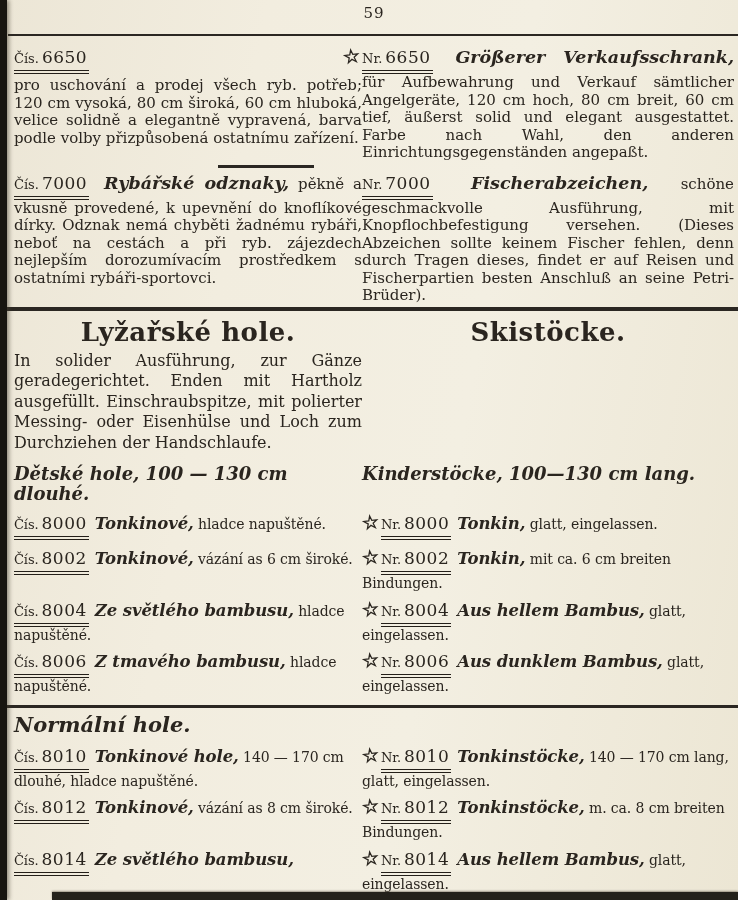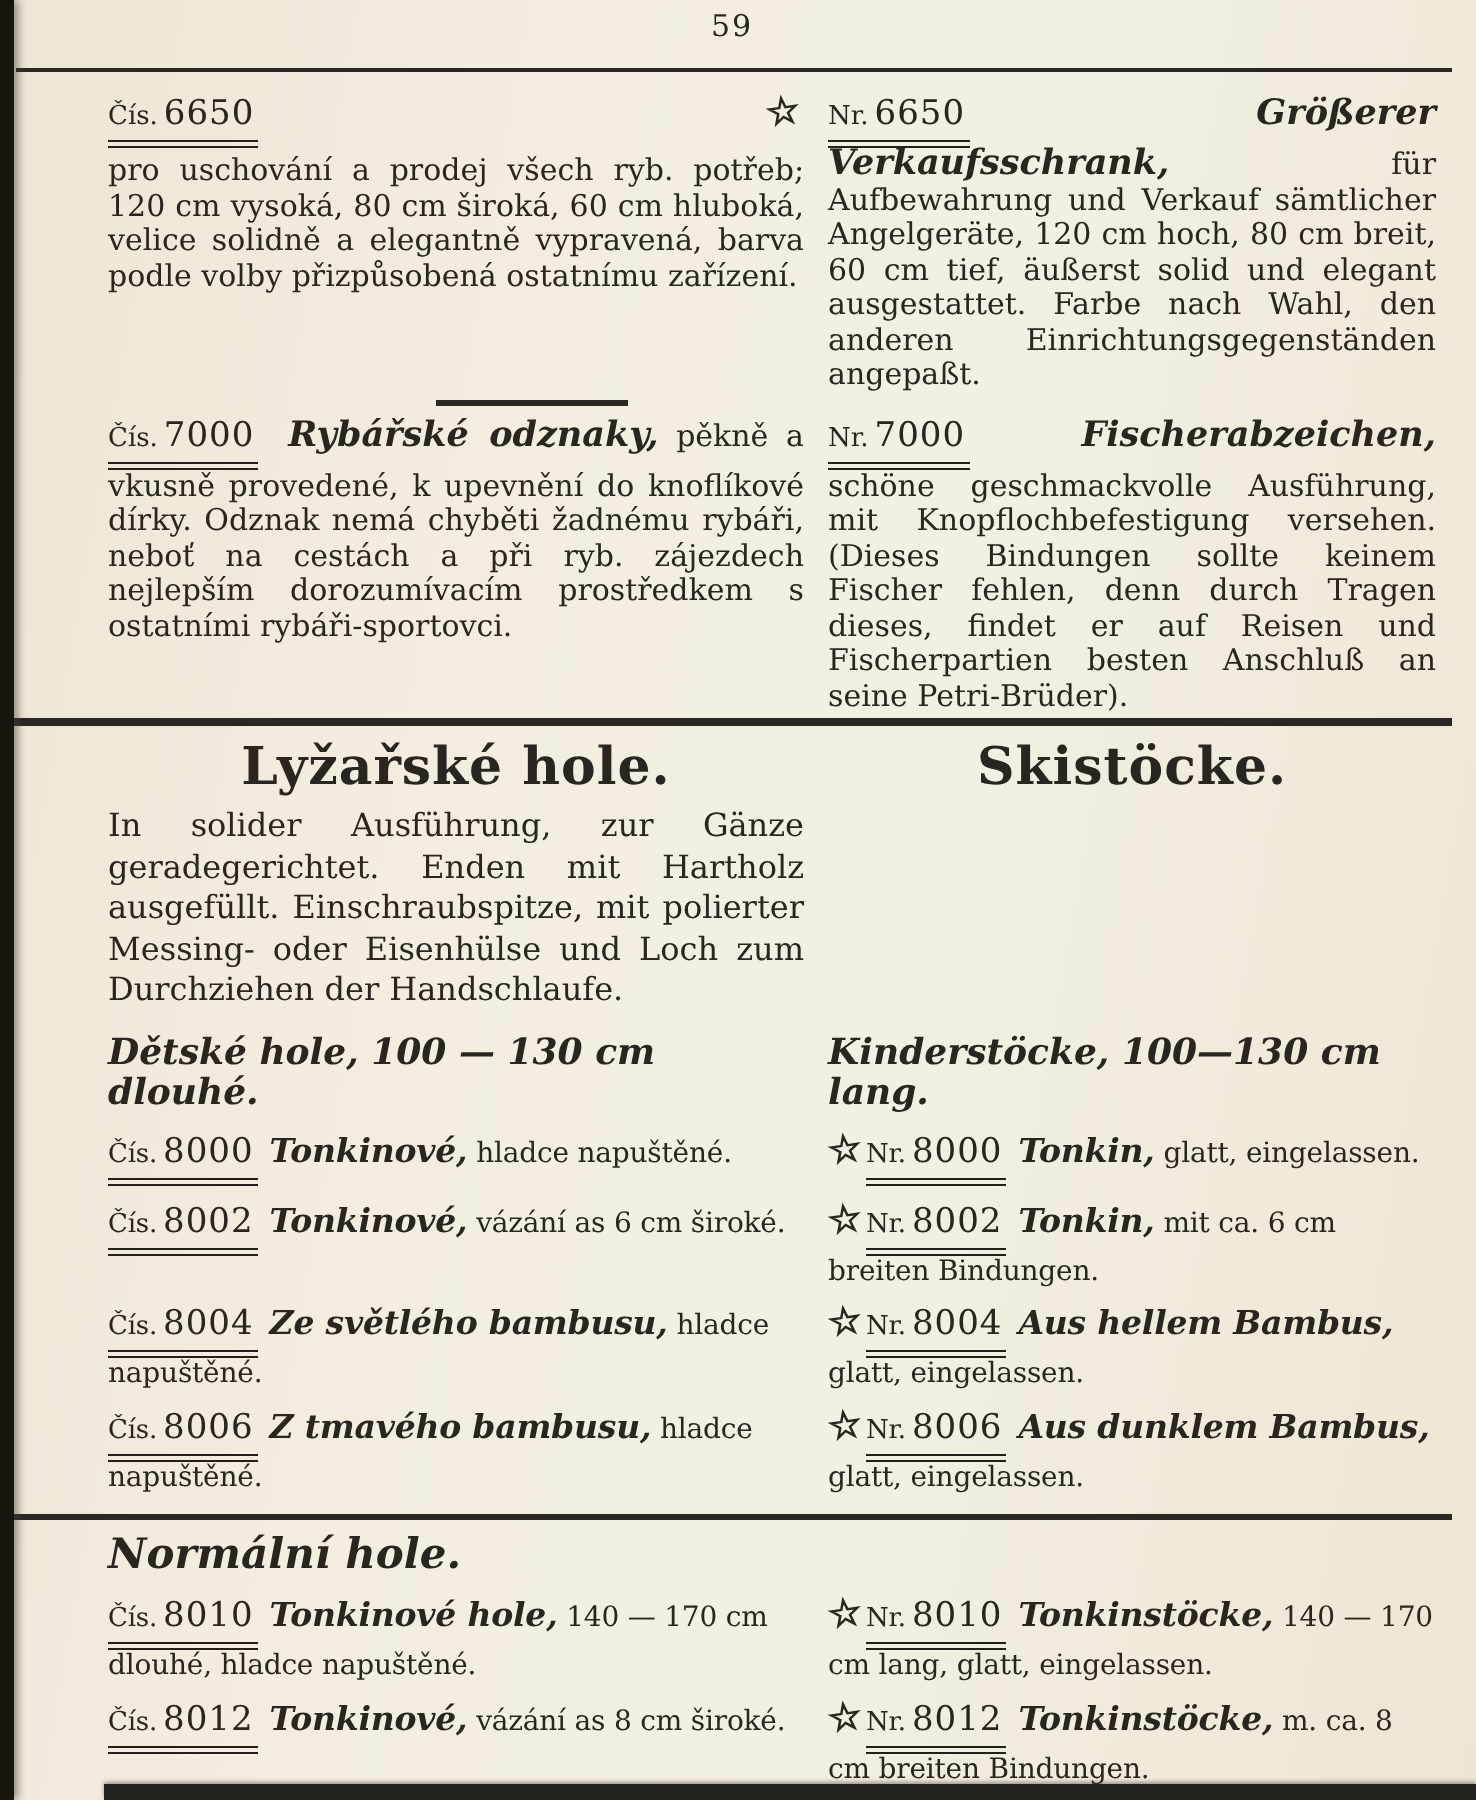--- a/index.html
+++ b/index.html
@@ -6,29 +6,29 @@
   body{
     width:738px;height:900px;overflow:hidden;position:relative;
     background:linear-gradient(100deg,#ece6d6 0%,#f2eddf 30%,#f3efe2 60%,#ece6d4 100%);
     font-family:"DejaVu Serif","Liberation Serif",serif;
     color:#2a251f;
   }
   .edge-left{position:absolute;left:0;top:0;width:7px;height:900px;background:#171510;
     box-shadow:2px 0 4px rgba(70,62,48,.55);z-index:5;}
   .edge-bottom{position:absolute;left:52px;right:0;bottom:0;height:8px;background:#23211b;
     box-shadow:0 -1px 2px rgba(70,62,48,.5);z-index:5;}
-  .page{position:relative;padding:2px 20px 0 14px;height:898px;box-sizing:border-box;}
+  .page{position:relative;padding:2px 4px 0 14px;height:898px;box-sizing:border-box;}
 
   .pageno{text-align:center;font-size:15px;letter-spacing:1px;line-height:18px;margin-top:2px;}
   .rule{background:#2b2722;border:none;height:2px;margin:12px -8px 0 -6px;}
   .rule-thick{height:4px;margin:2px -8px 0 -14px;}
   .rule-mid{height:3px;margin:4px -8px 0 -14px;}
   .rule-short{height:3px;width:96px;margin:3px 0 3px 204px;background:#2b2722;}
 
-  .cols{display:grid;grid-template-columns:348px 1fr;column-gap:12px;margin-left:40px;}
+  .cols{display:grid;grid-template-columns:348px 1fr;column-gap:0;}
   .para{margin:0;font-size:15px;line-height:17.5px;text-align:justify;}
   .numblock{display:inline-flex;align-items:baseline;gap:3px;border-bottom:4px double #241f19;
     padding:0 2px 1px 0;margin-right:6px;white-space:nowrap;}
   .no-label{font-size:13px;}
   .num{font-size:17px;line-height:24px;font-weight:normal;letter-spacing:.5px;}
   .iname{font-style:italic;font-weight:bold;font-size:17.5px;}
   .star{font-size:19px;line-height:14px;font-weight:bold;display:inline-block;
     transform:rotate(-8deg);margin-right:2px;}
   .item-block{margin-top:9px;}
   .headline{display:flex;align-items:baseline;justify-content:space-between;}
@@ -94,21 +94,21 @@
         <span>pěkně a vkusně provedené, k upevnění do knoflíkové dírky. Odznak nemá chyběti žadnému rybáři, neboť na cestách a při ryb. zájezdech nejlepším dorozumívacím prostředkem s ostatními rybáři-sportovci.</span>
       </p>
     </div>
     <div>
       <p class="para">
         <span class="numblock">
             <span class="no-label">Nr.</span>
             <span class="num">7000</span>
           </span>
         <span class="iname">Fischerabzeichen,</span>
-        <span>schöne geschmackvolle Ausführung, mit Knopflochbefestigung versehen. (Dieses Bindungen sollte keinem Fischer fehlen, denn durch Tragen dieses, findet er auf Reisen und Fischerpartien besten Anschluß an seine Petri-Brüder).</span>
+        <span>schöne geschmackvolle Ausführung, mit Knopflochbefestigung versehen. (Dieses Abzeichen sollte keinem Fischer fehlen, denn durch Tragen dieses, findet er auf Reisen und Fischerpartien besten Anschluß an seine Petri-Brüder).</span>
       </p>
     </div>
   </div>
 
   <div class="rule rule-thick"></div>
 
   <div class="cols">
     <h2 class="sec-head">Lyžařské hole.</h2>
     <h2 class="sec-head">Skistöcke.</h2>
   </div>

